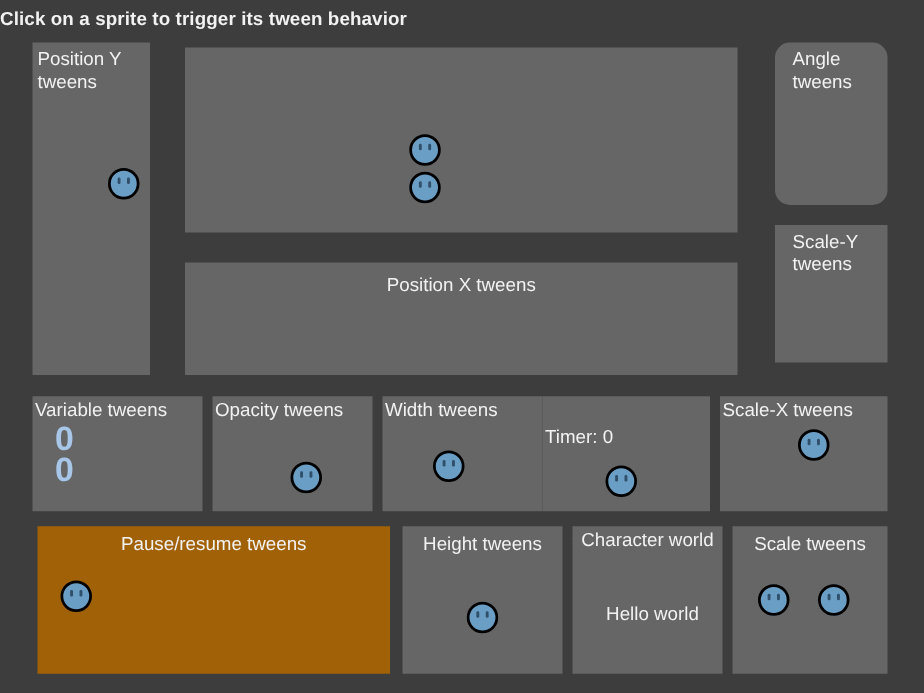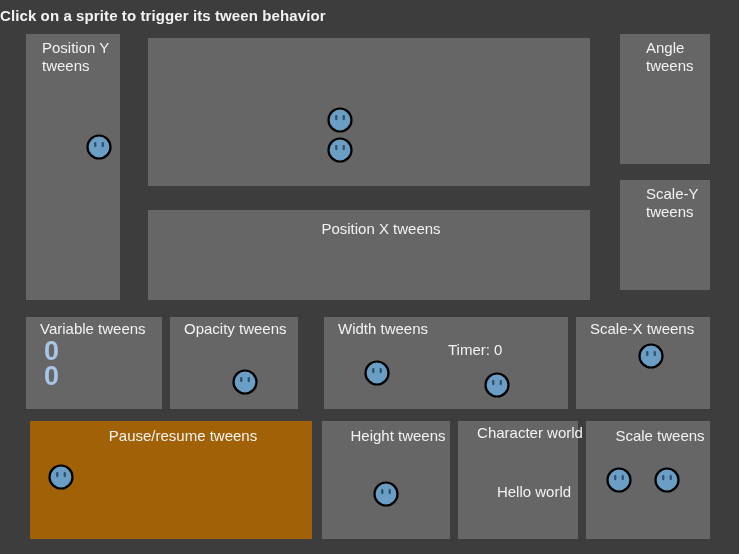--- a/index.html
+++ b/index.html
@@ -36,41 +36,40 @@
     position: absolute;
     background: #666666;
     box-sizing: border-box;
   }
   .plabel {
     position: absolute;
     color: #f2f2f2;
     font-size: 15px;
     line-height: 18px;
     white-space: pre-line;
-    margin-left: 12px;
   }
   .plabel.center {
     left: 0;
     width: 100%;
     text-align: center;
   }
   .plabel.left {
     text-align: left;
   }
   .bigzero {
     position: absolute;
     color: #a7c6e8;
     font-size: 27px;
     font-weight: bold;
     line-height: 25px;
     letter-spacing: 0;
   }
   .helloworld {
     position: absolute;
-    left: 16px;
+    left: 4px;
     width: 100%;
     text-align: center;
     color: #f2f2f2;
     font-size: 15px;
     white-space: nowrap;
   }
   
   .sprite {
     position: absolute;
     width: 26px;
@@ -104,21 +103,21 @@
           </svg>
         </div>
         <div class="sprite" style="left: 179px; top: 99px;">
           <svg width="26" height="26" viewBox="0 0 26 26" aria-hidden="true">
             <circle cx="13" cy="13" r="11.5" fill="#6a9ec4" stroke="#000000" stroke-width="2.2"></circle>
             <rect x="8.1" y="8.0" width="2.3" height="5.2" rx="1.1" fill="#2f4f6b"></rect>
             <rect x="15.6" y="8.0" width="2.3" height="5.2" rx="1.1" fill="#2f4f6b"></rect>
           </svg>
         </div>
       </div>
-      <div class="panel" style="left: 620px; top: 34px; width: 90px; height: 130px; background: rgb(102, 102, 102);">
+      <div class="panel" style="left: 620px; top: 34px; width: 90px; height: 130px; background: rgb(102, 102, 102); border-radius: 12px;">
         <div class="plabel left" style="top: 5px; left: 14px;">Angle
 tweens</div>
       </div>
       <div class="panel" style="left: 620px; top: 180px; width: 90px; height: 110px; background: rgb(102, 102, 102);">
         <div class="plabel left" style="top: 5px; left: 14px;">Scale-Y
 tweens</div>
       </div>
       <div class="panel" style="left: 148px; top: 210px; width: 442px; height: 90px; background: rgb(102, 102, 102);">
         <div class="plabel center" style="top: 10px;">Position X tweens</div>
         <div class="plabel left" style="left: 310px; top: 218px; font-size: 15px;">Timer: 0</div>
@@ -138,21 +137,21 @@
       <div class="panel" style="left: 170px; top: 317px; width: 128px; height: 92px; background: rgb(102, 102, 102);">
         <div class="plabel left" style="top: 3px; left: 2px;">Opacity tweens</div>
         <div class="sprite" style="left: 62px; top: 52px;">
           <svg width="26" height="26" viewBox="0 0 26 26" aria-hidden="true">
             <circle cx="13" cy="13" r="11.5" fill="#6a9ec4" stroke="#000000" stroke-width="2.2"></circle>
             <rect x="8.1" y="8.0" width="2.3" height="5.2" rx="1.1" fill="#2f4f6b"></rect>
             <rect x="15.6" y="8.0" width="2.3" height="5.2" rx="1.1" fill="#2f4f6b"></rect>
           </svg>
         </div>
       </div>
-      <div class="panel" style="left: 324px; top: 317px; width: 128px; height: 92px; background: rgb(102, 102, 102);">
+      <div class="panel" style="left: 306px; top: 317px; width: 128px; height: 92px; background: rgb(102, 102, 102);">
         <div class="plabel left" style="top: 3px; left: 2px;">Width tweens</div>
         <div class="sprite" style="left: 40px; top: 43px;">
           <svg width="26" height="26" viewBox="0 0 26 26" aria-hidden="true">
             <circle cx="13" cy="13" r="11.5" fill="#6a9ec4" stroke="#000000" stroke-width="2.2"></circle>
             <rect x="8.1" y="8.0" width="2.3" height="5.2" rx="1.1" fill="#2f4f6b"></rect>
             <rect x="15.6" y="8.0" width="2.3" height="5.2" rx="1.1" fill="#2f4f6b"></rect>
           </svg>
         </div>
       </div>
       <div class="panel" style="left: 434px; top: 317px; width: 134px; height: 92px; background: rgb(102, 102, 102);">

